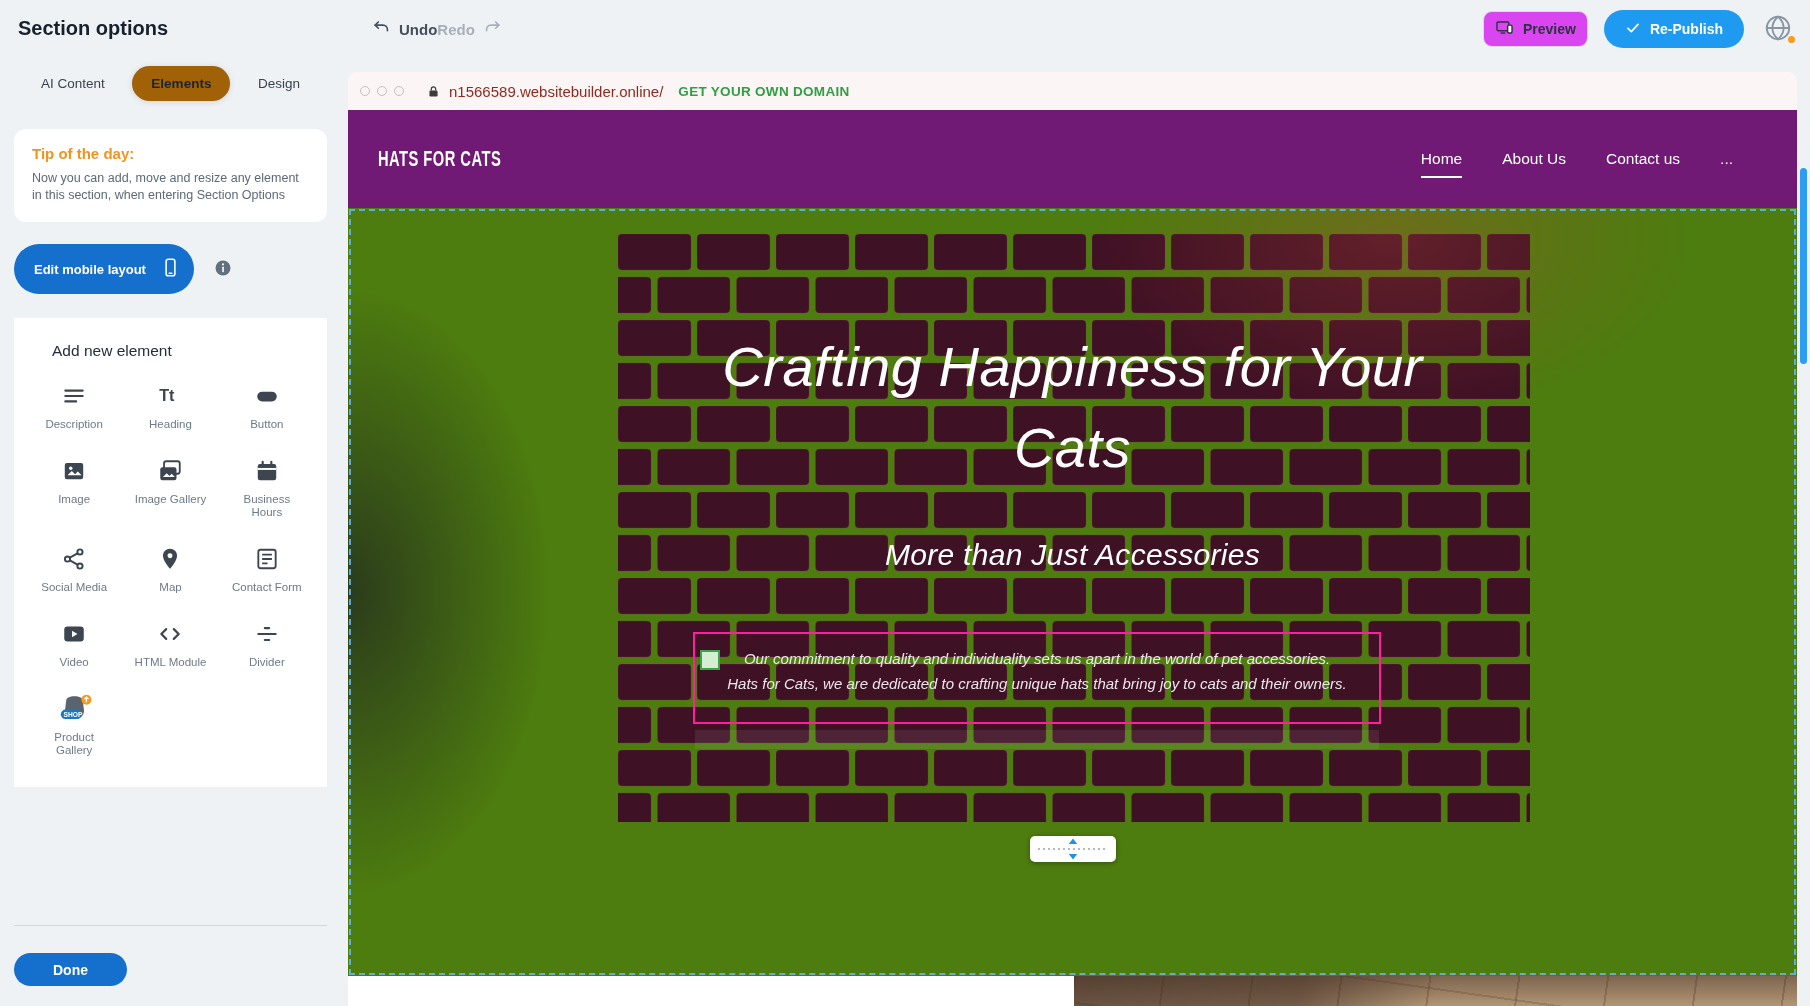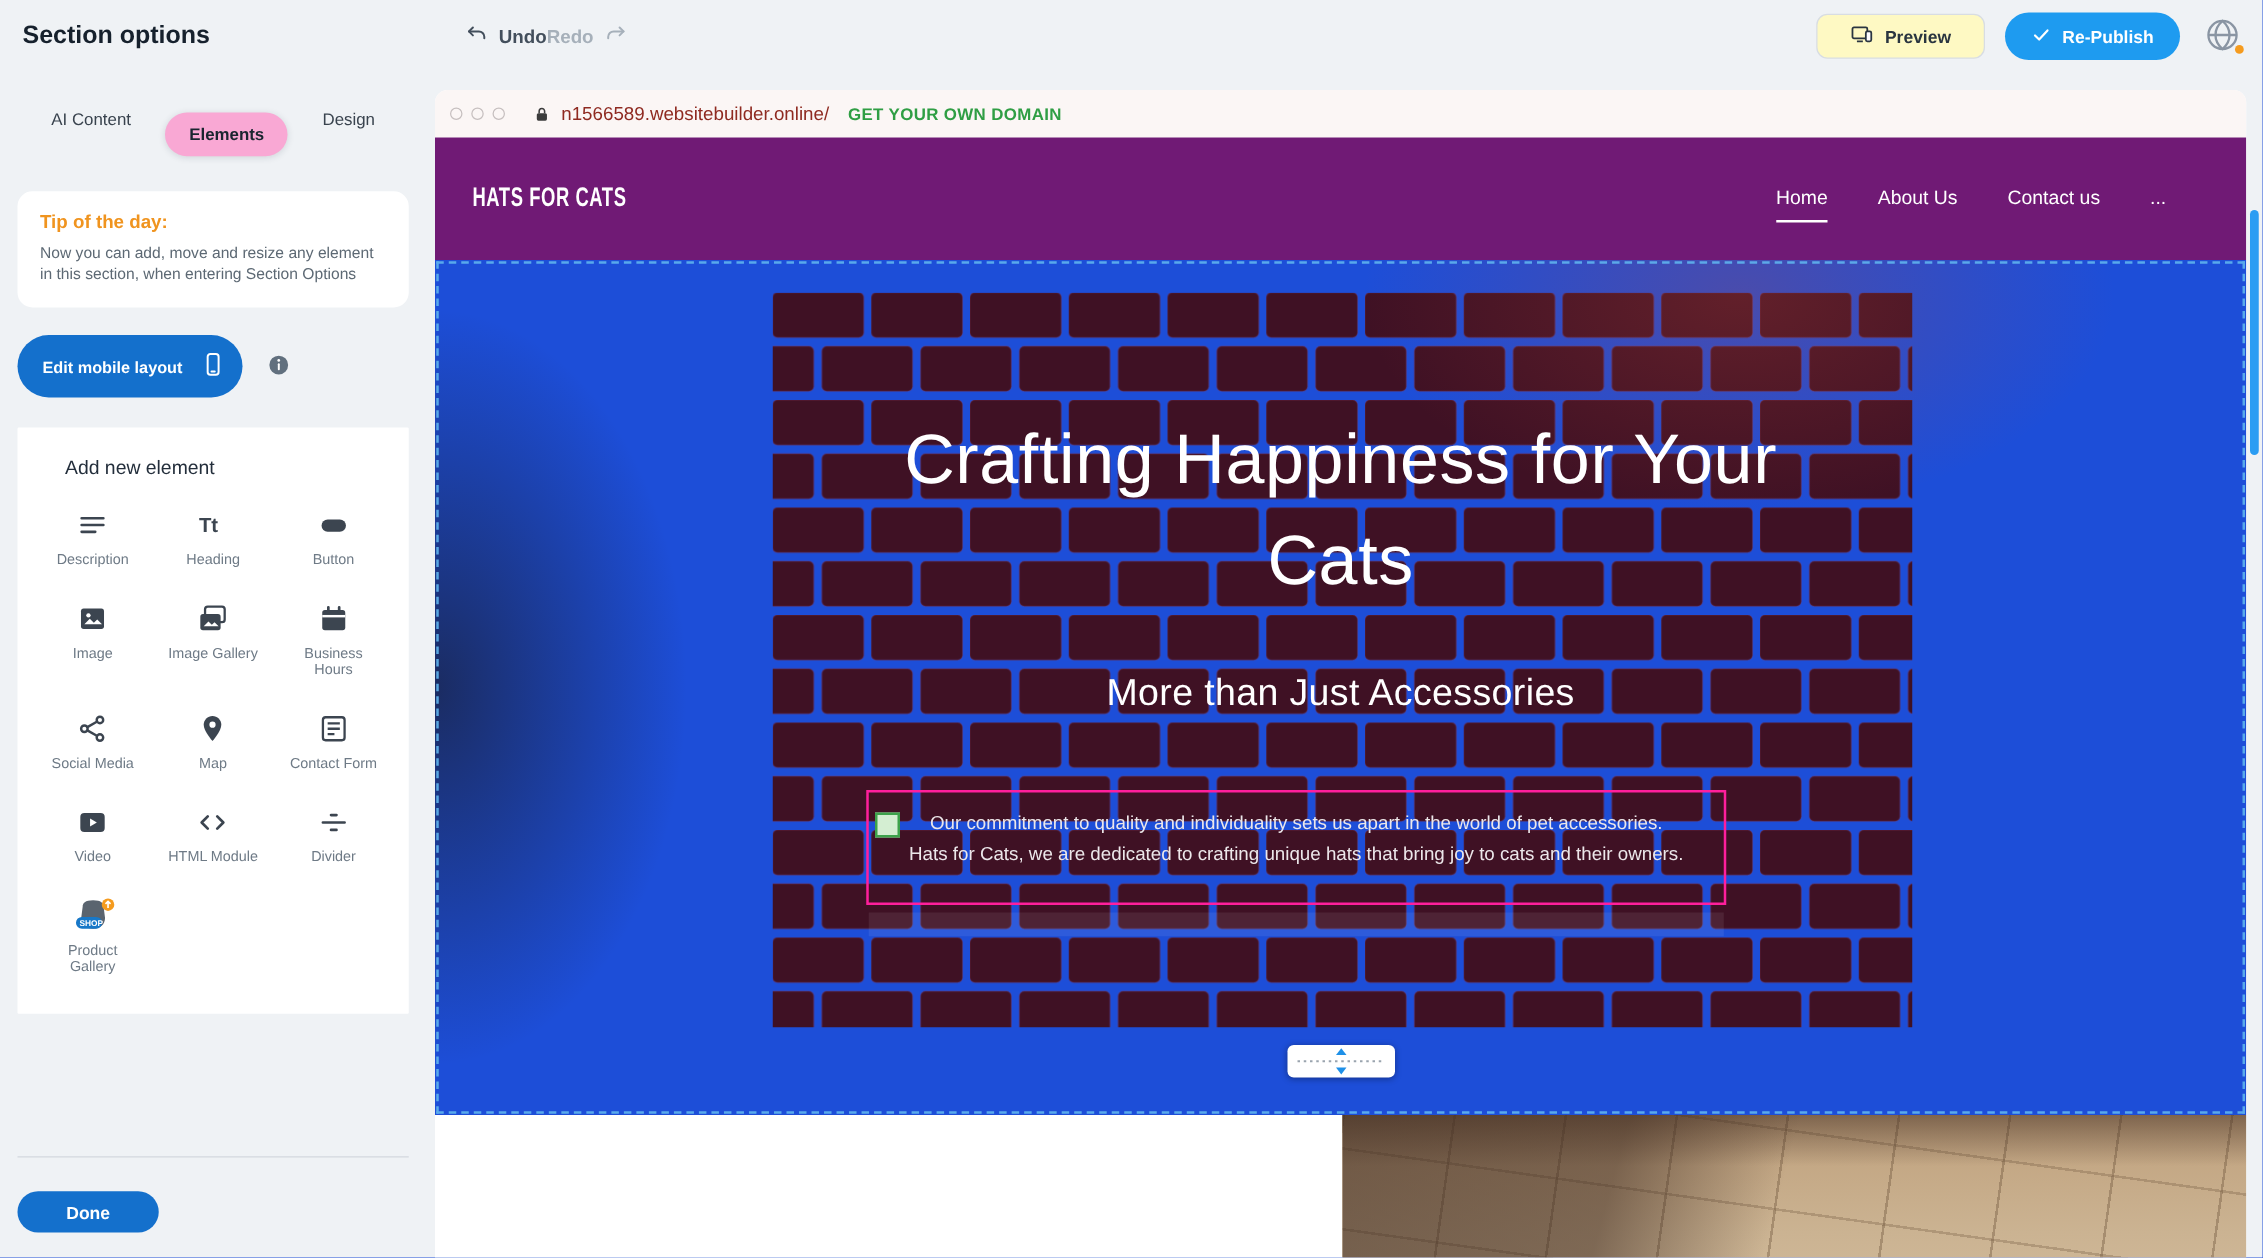--- a/index.html
+++ b/index.html
@@ -9,33 +9,33 @@
 
   
   .topbar { position:absolute; top:0; left:0; right:0; height:58px; }
   .topbar-title { position:absolute; left:18px; top:17px; font-size:20px; font-weight:700; color:#16212d; }
   .history { position:absolute; left:372px; top:0; height:58px; display:flex; align-items:center; }
   .hist-btn { display:flex; gap:8px; align-items:center; background:none; border:none; font-size:15px; font-weight:700; }
   .hist-btn svg { width:19px; height:19px; }
   .undo { color:#434f5c; }
   .redo { color:#a6b0ba; }
   .topbar-right { position:absolute; right:14px; top:0; height:58px; display:flex; align-items:center; gap:16px; }
-  .preview-btn { display:flex; gap:9px; align-items:center; height:36px; padding:0 26px; border:1px solid #d8dde3; border-radius:9px; background:#fef9c3; font-size:14px; font-weight:700; color:#2a3540; }
+  .preview-btn { display:flex; gap:9px; align-items:center; height:36px; padding:0 11px; border:1px solid #d8dde3; border-radius:9px; background:#d946ef; font-size:14px; font-weight:700; color:#2a3540; }
   .preview-btn svg { width:19px; height:19px; }
   .republish-btn { display:flex; gap:9px; align-items:center; height:38px; padding:0 21px; border:none; border-radius:19px; background:#1e9bf0; color:#fff; font-size:14px; font-weight:700; }
   .republish-btn svg { width:16px; height:16px; }
   .globe-btn { width:36px; height:36px; background:none; border:none; position:relative; }
   .globe-btn svg { width:30px; height:30px; }
   .globe-dot { position:absolute; right:1px; bottom:4px; width:7px; height:7px; border-radius:50%; background:#f59b1e; }
 
   
   .sidebar { position:absolute; left:14px; top:66px; width:313px; }
   .tabs { display:flex; justify-content:space-between; align-items:center; padding:0 8px; margin-bottom:28px; }
   .tab { border:none; background:none; font-size:13.5px; color:#39434e; padding:10px 19px; border-radius:18px; }
-  .tab.active { background:#f9a8d4; box-shadow:0 1px 6px rgba(30,40,60,.15); font-weight:700; color:#1a2530;margin-top:24px; }
+  .tab.active { background:#a16207; box-shadow:0 1px 6px rgba(30,40,60,.15); font-weight:700; color:#1a2530; }
   .tip-card { background:#fff; border-radius:12px; padding:16px 18px 18px; margin-bottom:22px; }
   .tip-title { color:#f0941f; font-size:15px; font-weight:700; margin-bottom:8px; }
   .tip-body { font-size:12.5px; color:#5d6974; line-height:17px; }
   .mobile-row { display:flex; align-items:center; gap:18px; margin-bottom:24px; }
   .mobile-btn { display:flex; align-items:center; gap:14px; height:50px; padding:0 13px 0 20px; border:none; border-radius:25px; background:#1470cc; color:#fff; font-size:13px; font-weight:700; }
   .mobile-btn svg { width:21px; height:21px; }
   .info-btn { background:none; border:none; width:22px; height:22px; }
   .info-btn svg { width:20px; height:20px; }
   .elements-card { background:#fff; border-radius:1px; padding:24px 12px 30px; }
   .elements-title { font-size:15.5px; color:#232e3b; font-weight:500; margin:0 0 22px 26px; }
@@ -57,21 +57,21 @@
   .url { font-size:15px; color:#8f2a21; }
   .domain-cta { margin-left:15px; font-size:13.5px; font-weight:700; color:#2f9e44; letter-spacing:.3px; background:none; border:none; }
 
   .site-header { height:98px; background:#701a75; display:flex; align-items:center; padding:0 30px; }
   .logo { color:#fff; font-weight:700; font-size:16px; letter-spacing:.5px; transform:scale(.92,1.35); transform-origin:left center; }
   .nav { margin-left:auto; display:flex; align-items:center; gap:40px; padding-right:34px; }
   .nav-item { color:#fff; font-size:15.5px; position:relative; cursor:pointer; }
   .nav-item.active { font-weight:500; }
   .nav-item.active::after { content:""; position:absolute; left:0; right:0; bottom:-10px; height:2px; background:#fff; }
 
-  .hero { position:relative; height:684px; background:#1d4ed8; overflow:hidden; }
+  .hero { position:relative; height:768px; background:#4d7c0f; overflow:hidden;font-style:italic; }
   .hero-border { position:absolute; inset:1px; border:2px dashed rgba(96,180,238,.9); z-index:7; pointer-events:none; }
   .bricks { position:absolute; left:270px; top:26px; z-index:1; }
   .hero-glow { position:absolute; inset:0; z-index:2; pointer-events:none;
     background:radial-gradient(430px 250px at 72% 4%, rgba(190,70,58,.28), rgba(0,0,0,0) 70%),
                radial-gradient(280px 420px at 0% 50%, rgba(25,25,34,.65), rgba(0,0,0,0) 72%); }
   .hero-heading { position:absolute; top:118px; left:0; right:0; margin:0 auto; max-width:720px; text-align:center;
     font-size:56px; line-height:81px; font-weight:500; color:#fff; letter-spacing:.5px; z-index:3; }
   .hero-sub { position:absolute; top:330px; left:0; right:0; text-align:center; font-size:30px; color:#fff; letter-spacing:.3px; z-index:3; }
   .text-selection { position:absolute; left:345px; top:424px; width:688px; height:92px; border:2px solid #ff1f9c; z-index:4; }
   .hero-paragraph { margin-top:12px; text-align:center; font-size:15px; line-height:25px; color:#ece7ea; }

